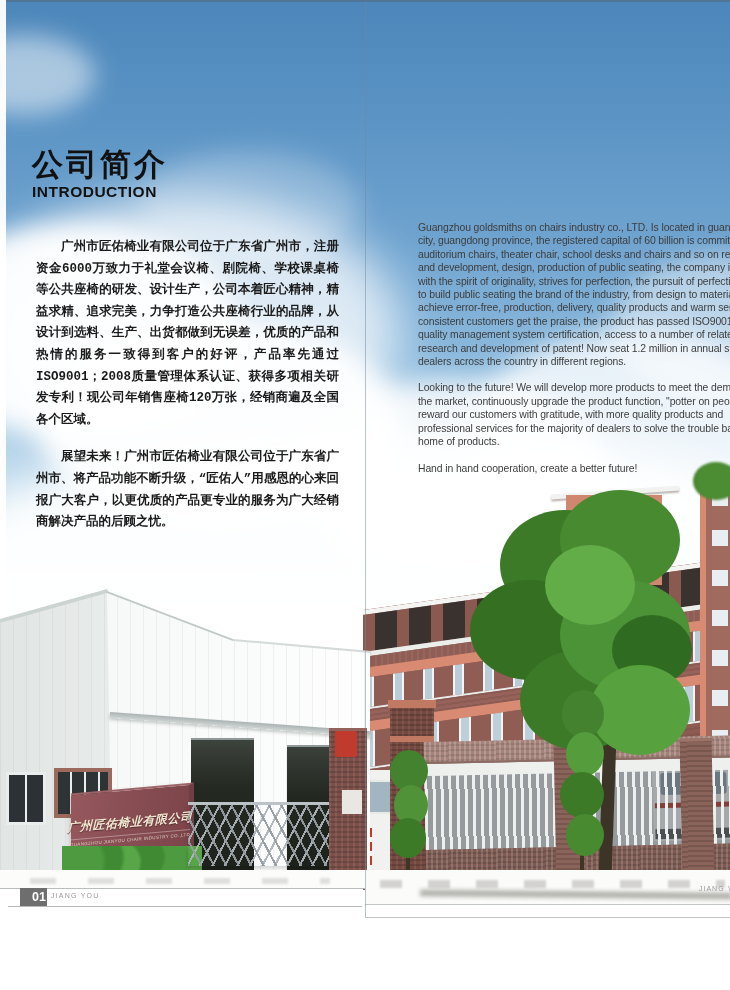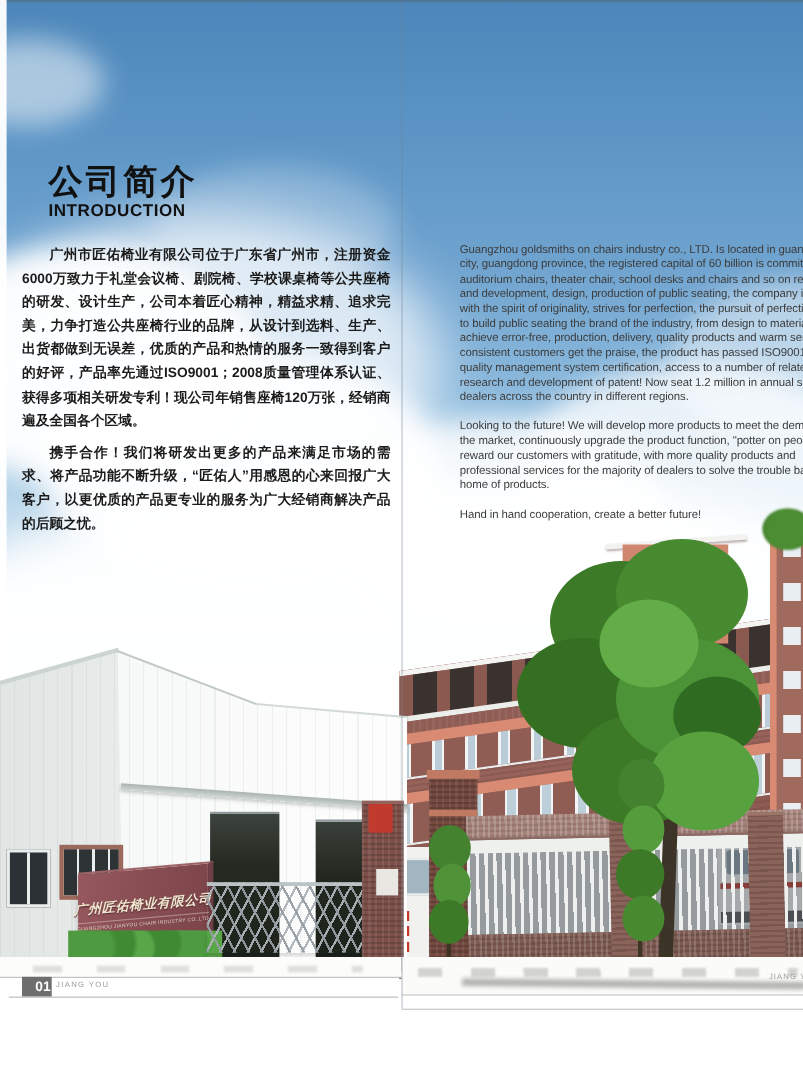--- a/index.html
+++ b/index.html
@@ -20,28 +20,28 @@
   .c5{left:470px;top:330px;width:330px;height:210px;opacity:.85;}
   .c6{left:610px;top:255px;width:230px;height:150px;opacity:.5;}
   .c7{left:140px;top:150px;width:220px;height:110px;opacity:.25;}
   .c8{left:-60px;top:430px;width:880px;height:280px;opacity:1;filter:blur(20px);}
   .c9{left:-30px;top:195px;width:430px;height:270px;opacity:.8;filter:blur(24px);}
 
   .fold-line{position:absolute;left:365px;top:2px;width:1px;height:915px;
              background:rgba(118,133,150,.5);}
 
   
-  .title-block{position:absolute;left:44px;top:148px;color:#111;}
+  .title-block{position:absolute;left:32px;top:148px;color:#111;}
   .title-cn{font-size:31px;font-weight:bold;letter-spacing:3px;line-height:34px;}
   .title-en{font-size:15.5px;font-weight:bold;letter-spacing:.5px;margin-top:1px;}
 
   
   .cn-text{position:absolute;left:20px;top:221px;width:335px;color:#1b1b1b;
            font-size:12.5px;line-height:21.6px;font-weight:600;text-align:justify;}
-  .cn-text p{margin:0;text-indent:2em;}
+  .cn-text p{margin:16px;text-indent:2em;font-family:Liberation Mono, monospace;}
   .cn-text p.gap{margin-top:7px;}
   .en-text{position:absolute;left:418px;top:221px;width:356px;color:#3d3d3d;
            font-size:10.4px;line-height:13.4px;letter-spacing:-.1px;text-align:left;}
   .en-text p{margin:0;}
   .en-text p.gap{margin-top:13px;}
 
   
   .photo{position:absolute;left:0;top:450px;width:730px;height:460px;}
   .photo *{position:absolute;}
 
@@ -237,21 +237,21 @@
   <div class="top-edge"></div>
   <div class="left-margin"></div>
 
   <div class="title-block">
     <div class="title-cn">公司简介</div>
     <div class="title-en">INTRODUCTION</div>
   </div>
 
   <div class="cn-text">
     <p>广州市匠佑椅业有限公司位于广东省广州市，注册资金6000万致力于礼堂会议椅、剧院椅、学校课桌椅等公共座椅的研发、设计生产，公司本着匠心精神，精益求精、追求完美，力争打造公共座椅行业的品牌，从设计到选料、生产、出货都做到无误差，优质的产品和热情的服务一致得到客户的好评，产品率先通过ISO9001；2008质量管理体系认证、获得多项相关研发专利！现公司年销售座椅120万张，经销商遍及全国各个区域。</p>
-    <p class="gap">携手合作！我们将研发出更多的产品来满足市场的需求、将产品功能不断升级，“匠佑人”用感恩的心来回报广大客户，以更优质的产品更专业的服务为广大经销商解决产品的后顾之忧。</p>
+    <p class="gap">展望未来！广州市匠佑椅业有限公司位于广东省广州市、将产品功能不断升级，“匠佑人”用感恩的心来回报广大客户，以更优质的产品更专业的服务为广大经销商解决产品的后顾之忧。</p>
   </div>
 
   <div class="en-text">
     <p>Guangzhou goldsmiths on chairs industry co., LTD. Is located in guangzhou city, guangdong province, the registered capital of 60 billion is committed to the auditorium chairs, theater chair, school desks and chairs and so on research and development, design, production of public seating, the company in line with the spirit of originality, strives for perfection, the pursuit of perfection, strive to build public seating the brand of the industry, from design to material to achieve error-free, production, delivery, quality products and warm service consistent customers get the praise, the product has passed ISO9001; 2008 quality management system certification, access to a number of related research and development of patent! Now seat 1.2 million in annual sales, dealers across the country in different regions.</p>
     <p class="gap">Looking to the future! We will develop more products to meet the demand of the market, continuously upgrade the product function, "potter on people" to reward our customers with gratitude, with more quality products and professional services for the majority of dealers to solve the trouble back at home of products.</p>
     <p class="gap">Hand in hand cooperation, create a better future!</p>
   </div>
 
   <div class="photo">
 

